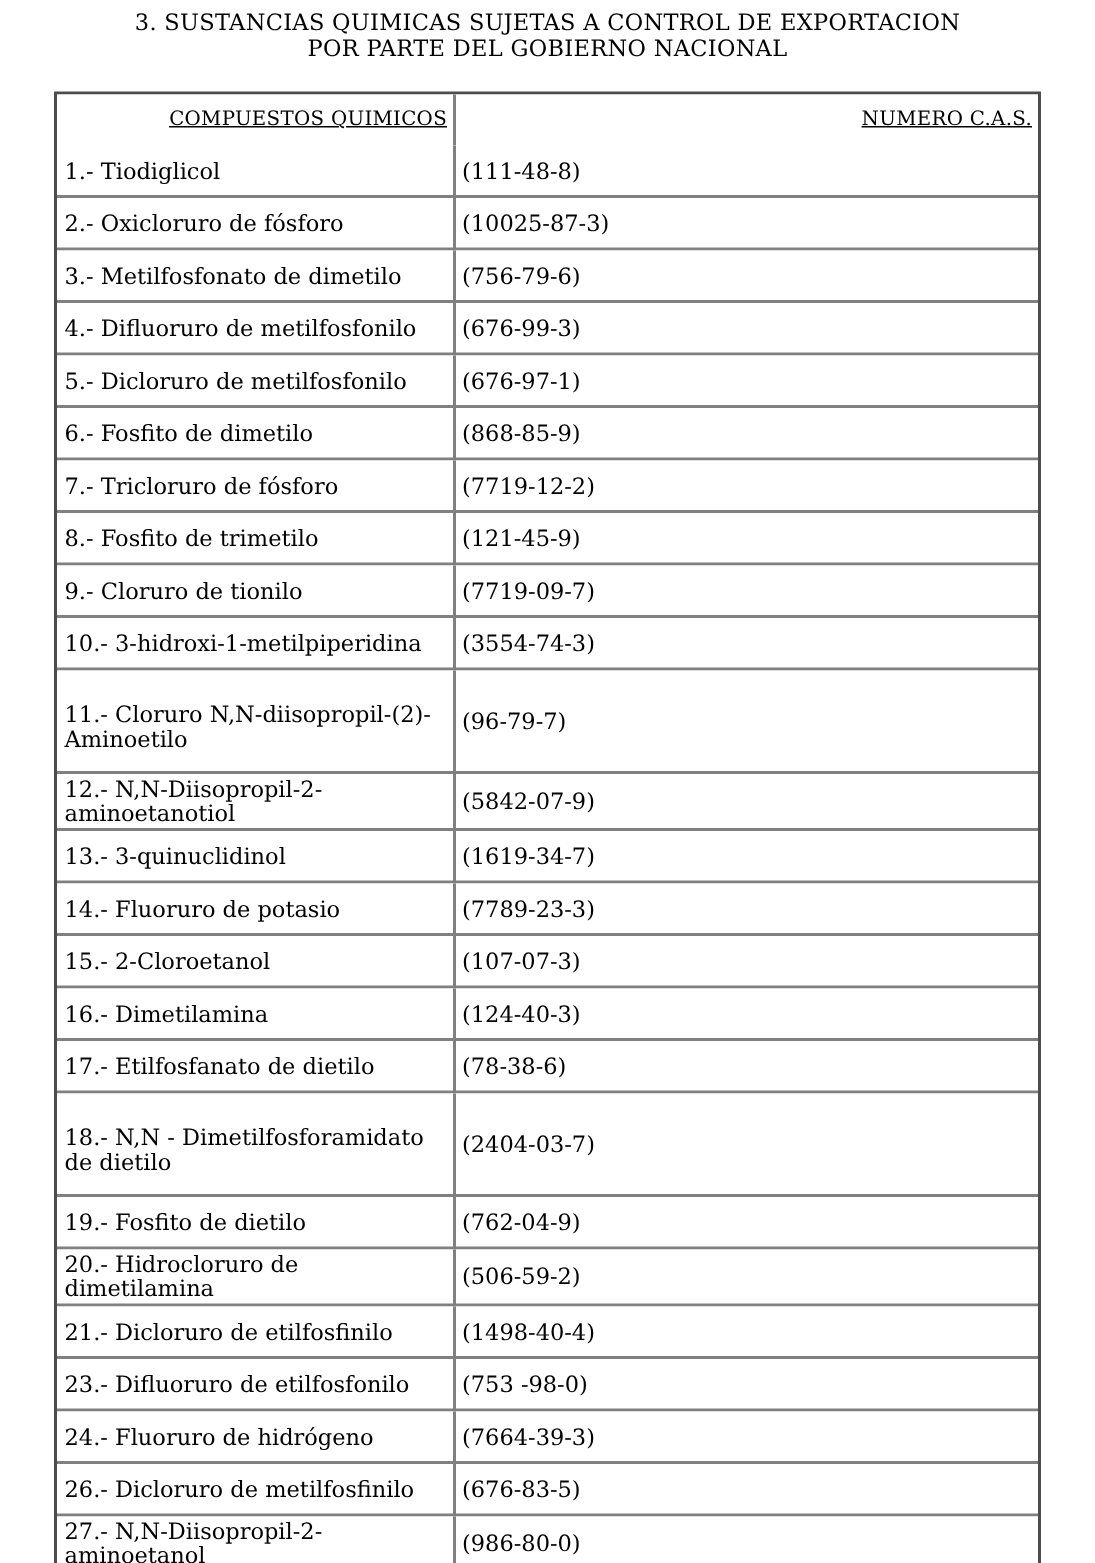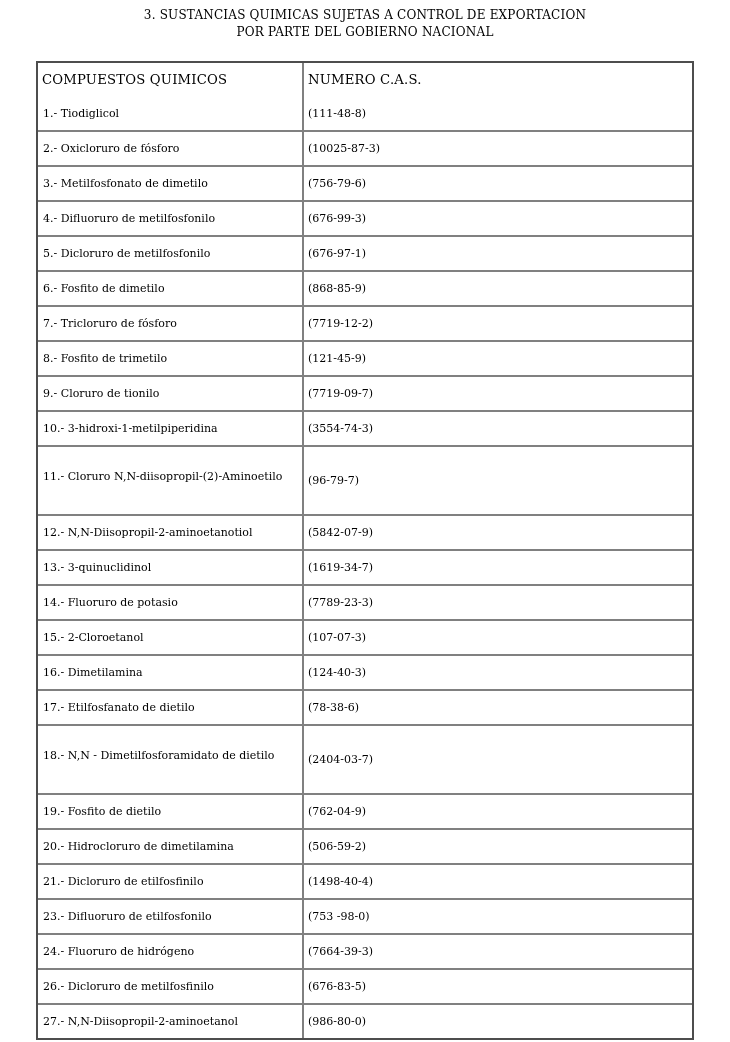--- a/index.html
+++ b/index.html
@@ -19,21 +19,21 @@
     position: relative;
     width: 730px;
     height: 1042px;
     box-sizing: border-box;
   }
 
   
   .doc-title {
     text-align: center;
     font-family: "DejaVu Serif", "Liberation Serif", serif;
-    font-size: 12px;
+    font-size: 15px;
     line-height: 17px;
     letter-spacing: 0.2px;
     padding-top: 7px;
     margin: 0 0 2px 0;
     font-weight: normal;
   }
   .doc-title .line {
     display: block;
     white-space: nowrap;
   }
@@ -56,41 +56,42 @@
   }
 
   table.chem-table col.col-compound { width: 266px; }
   table.chem-table col.col-cas { width: 388px; }
 
   table.chem-table th,
   table.chem-table td {
     border-right: 2px solid #808080;
     border-bottom: 2px solid #808080;
     font-weight: normal;
-    font-size: 11px;
+    font-size: 15px;
     line-height: 16px;
     vertical-align: middle;
     background: #ffffff;
     overflow: hidden;
   }
   table.chem-table th:last-child,
   table.chem-table td:last-child {
     border-right: none;
   }
   table.chem-table tr:last-child th,
   table.chem-table tr:last-child td {
     border-bottom: none;
   }
 
   table.chem-table thead th {
-    text-align: left;
+    text-align: right;
     height: 30px;
     padding: 2px 4px;
     font-size: 13.2px;
     letter-spacing: 0.2px;
+    text-decoration: underline;
   }
 
   table.chem-table tbody td {
     height: 29px;
     padding: 2px 2px 2px 5px;
     text-align: left;
   }
   table.chem-table tbody td.cas-cell {
     padding-left: 4px;
   }

